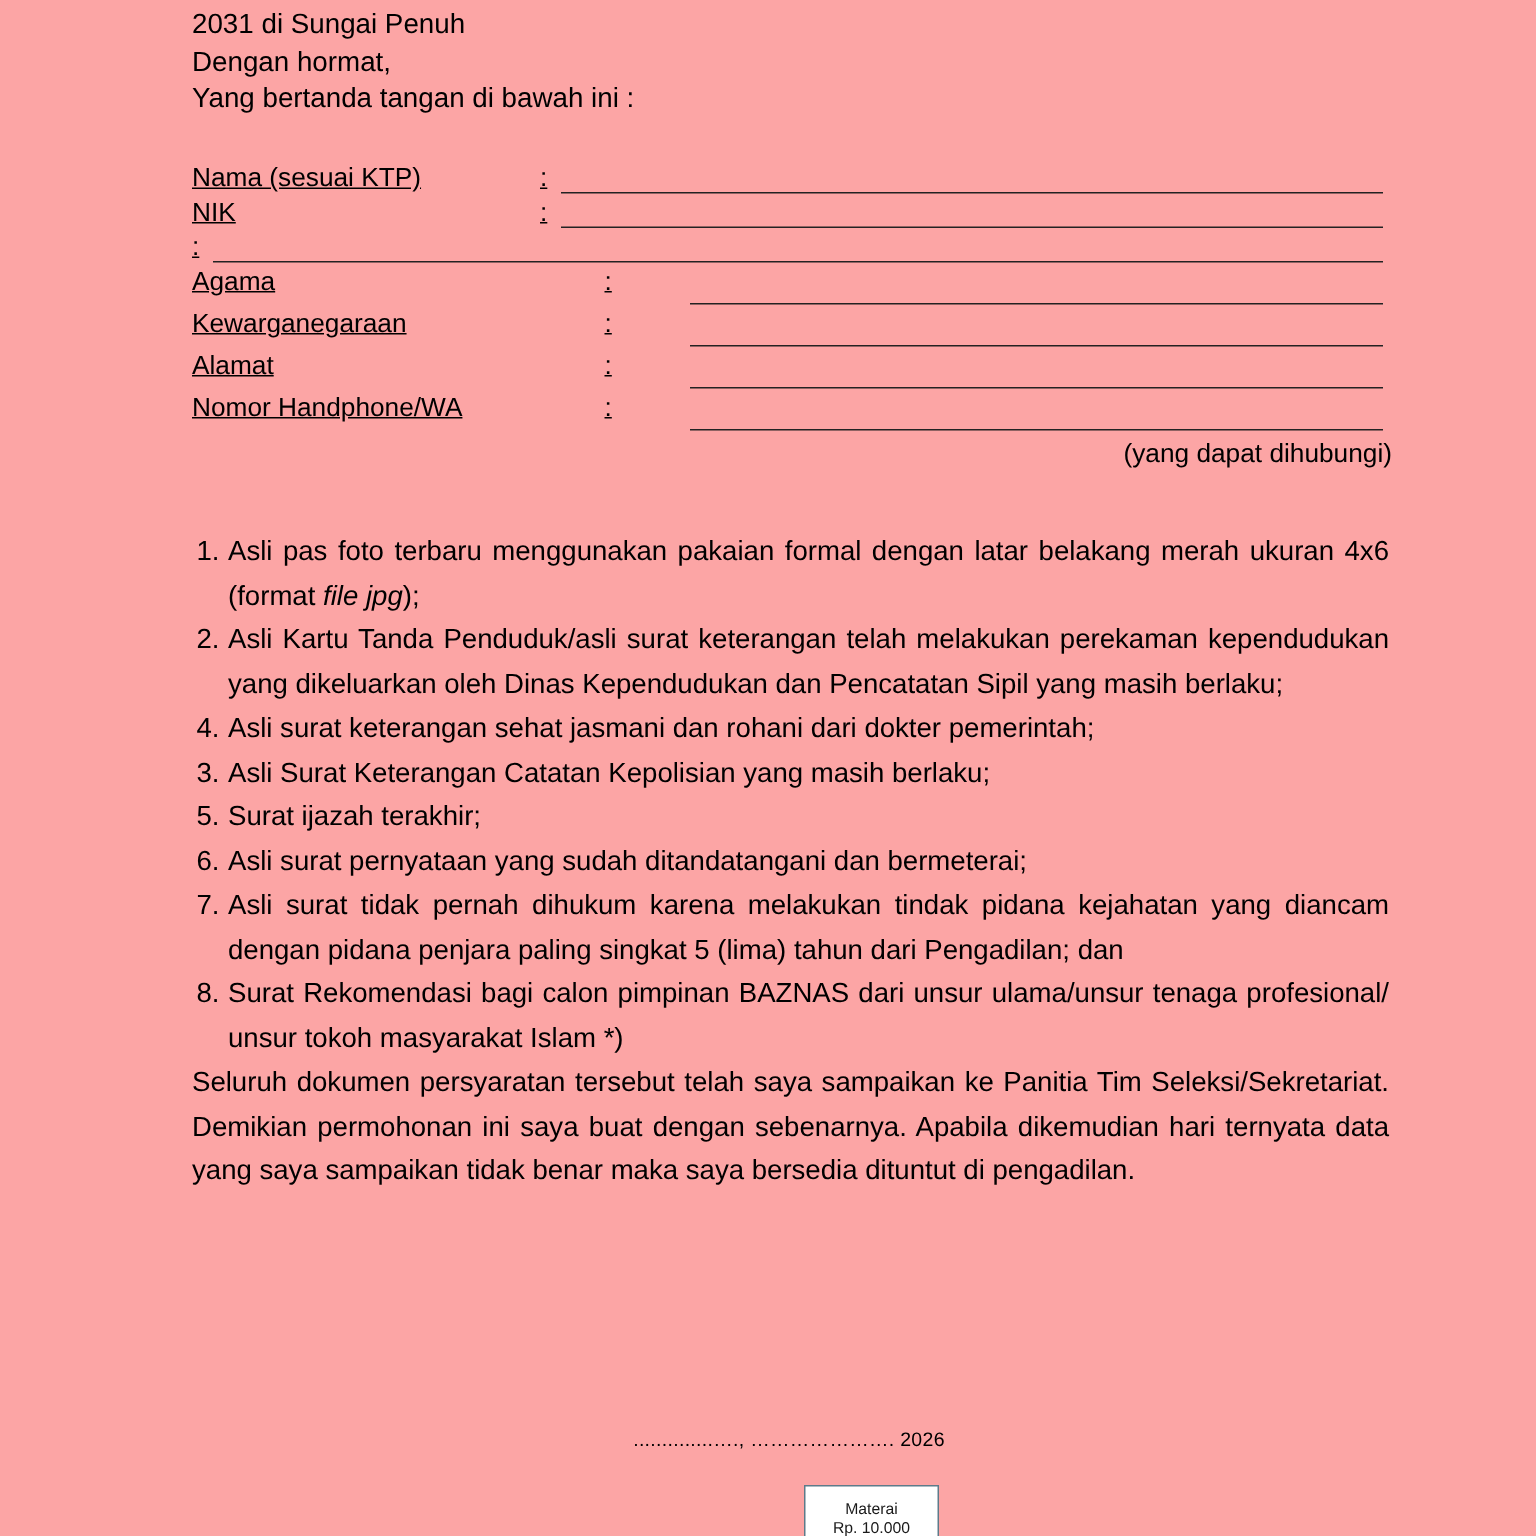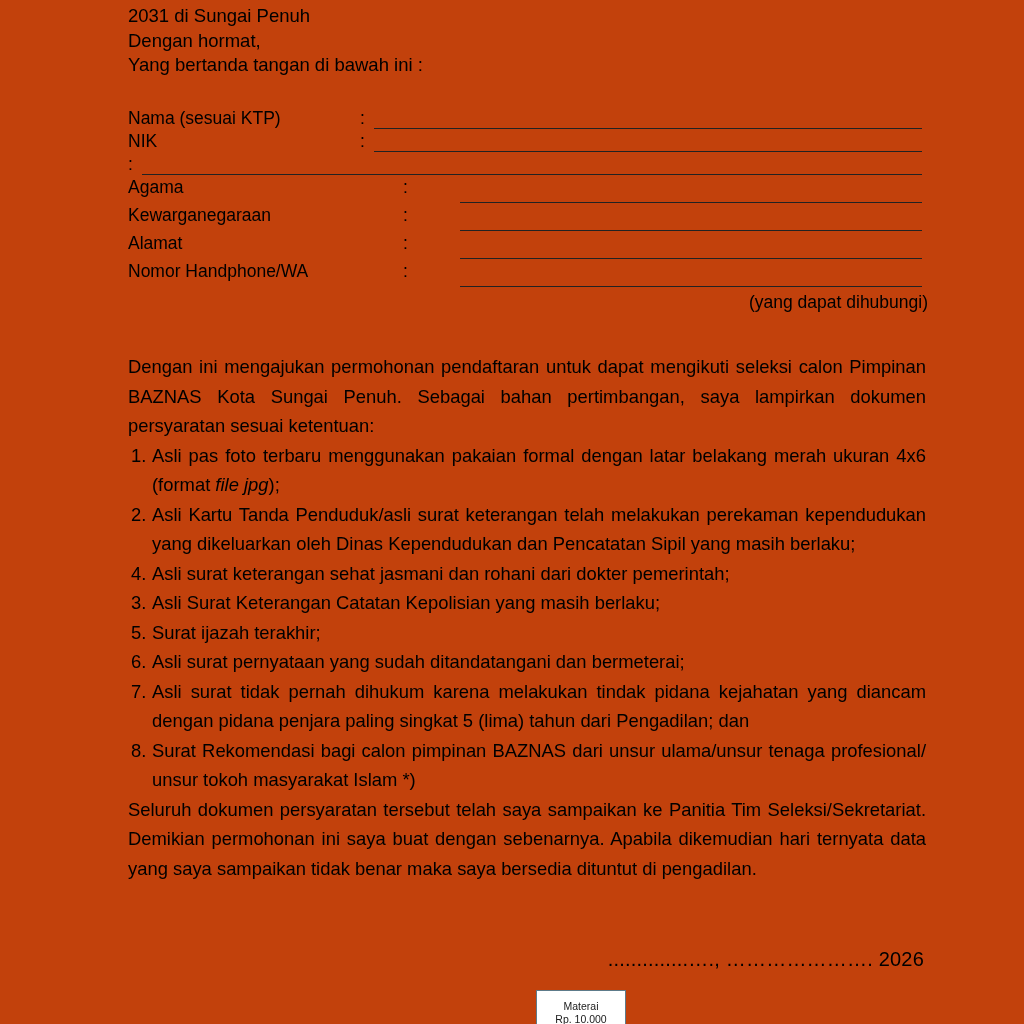--- a/index.html
+++ b/index.html
@@ -9,21 +9,21 @@
     background: #ffffff;
   }
   body {
     font-family: "Liberation Sans", sans-serif;
     color: #000000;
   }
   #page {
     position: relative;
     width: 1024px;
     height: 1024px;
-    background: #c2410c;
+    background: #fca5a5;
     overflow: hidden;
   }
 
   
   .clipped-line {
     position: absolute;
     left: 128px;
     top: -17px;
     width: 800px;
     font-size: 18.5px;
@@ -51,20 +51,21 @@
     position: absolute;
     left: 128px;
     top: 108px;
     width: 800px;
   }
   .form-row {
     position: relative;
     display: flex;
     align-items: flex-start;
     height: 23px;
+    text-decoration: underline;
   }
   .form-row.wide { height: 28px; gap: 43px; }
   .form-label {
     width: 232px;
     flex: 0 0 232px;
     font-size: 17.5px;
     line-height: 21px;
     white-space: nowrap;
   }
   .form-colon {
@@ -131,22 +132,22 @@
   ol.reqs > li .it { font-style: italic; }
 
   
   .sign-block {
     position: absolute;
     left: 128px;
     top: 945px;
     width: 798px;
   }
   .date-line {
-    text-align: right;
-    font-size: 20px;
+    text-align: center;
+    font-size: 13px;
     line-height: 29px;
     letter-spacing: 0.2px;
     padding-right: 2px;
     white-space: nowrap;
   }
 
   .materai {
     position: absolute;
     left: 536px;
     top: 990px;
@@ -219,21 +220,20 @@
       <span class="form-label">Nomor Handphone/WA</span>
       <span class="form-colon">:</span>
       <span class="form-rule"></span>
     </div>
 
     <div class="form-subnote">(yang dapat dihubungi)</div>
   </div>
 
   <div class="body-block">
 
-    <p class="para last-line-left">Dengan ini mengajukan permohonan pendaftaran untuk dapat mengikuti seleksi calon Pimpinan BAZNAS Kota Sungai Penuh. Sebagai bahan pertimbangan, saya lampirkan dokumen persyaratan sesuai ketentuan:</p>
 
     <ol class="reqs">
       <li data-num="1"><span>Asli pas foto terbaru menggunakan pakaian formal dengan latar belakang merah ukuran 4x6 (format </span><span class="it">file jpg</span><span>);</span></li>
       <li data-num="2"><span>Asli Kartu Tanda Penduduk/asli surat keterangan telah melakukan perekaman kependudukan yang dikeluarkan oleh Dinas Kependudukan dan Pencatatan Sipil yang masih berlaku;</span></li>
       <li data-num="4"><span>Asli surat keterangan sehat jasmani dan rohani dari dokter pemerintah;</span></li>
       <li data-num="3"><span>Asli Surat Keterangan Catatan Kepolisian yang masih berlaku;</span></li>
       <li data-num="5"><span>Surat ijazah terakhir;</span></li>
       <li data-num="6"><span>Asli surat pernyataan yang sudah ditandatangani dan bermeterai;</span></li>
       <li data-num="7"><span>Asli surat tidak pernah dihukum karena melakukan tindak pidana kejahatan yang diancam dengan pidana penjara paling singkat 5 (lima) tahun dari Pengadilan; dan</span></li>
       <li data-num="8"><span>Surat Rekomendasi bagi calon pimpinan BAZNAS dari unsur ulama/unsur tenaga profesional/ unsur tokoh masyarakat Islam *)</span></li>

